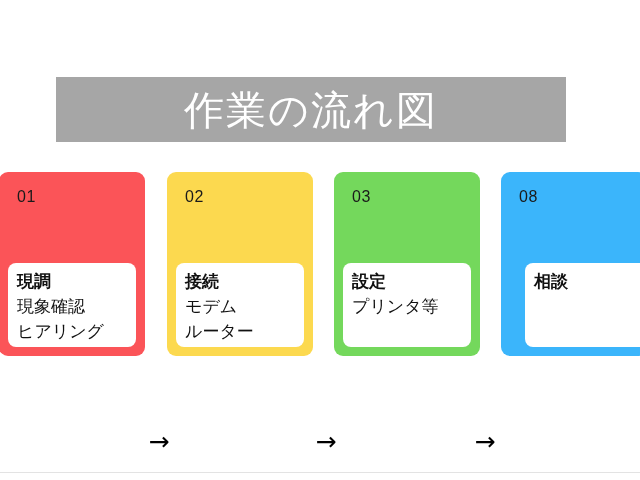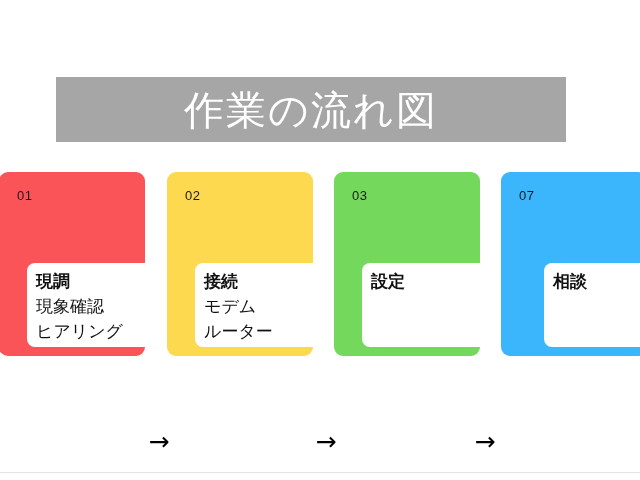--- a/index.html
+++ b/index.html
@@ -65,39 +65,38 @@
   }
   .flow-card.c0 { left: -1px;  background: #fb5458; }
   .flow-card.c1 { left: 167px; background: #fcd94f; }
   .flow-card.c2 { left: 334px; background: #74d85c; }
   .flow-card.c3 { left: 501px; background: #3bb5fb; }
 
   .card-number {
     position: absolute;
     left: 18px;
     top: 17px;
-    font-size: 13px;
+    font-size: 16px;
     line-height: 1;
     color: #1a1a1a;
     font-weight: 400;
     letter-spacing: 0.5px;
   }
 
   .card-box {
     position: absolute;
     left: 9px;
     top: 91px;
     width: 128px;
     height: 84px;
     background: #ffffff;
     border-radius: 8px;
     box-sizing: border-box;
     padding: 6px 0 0 9px;
     overflow: hidden;
-    margin-left: 19px;
   }
   .flow-card.c3 .card-box {
     left: 24px;
     width: 126px;
   }
   .box-line {
     font-size: 17px;
     line-height: 25px;
     color: #111111;
     white-space: nowrap;
@@ -162,27 +161,28 @@
         <div class="box-line">ルーター</div>
       </div>
     </div>
 
     <div class="flow-arrow a1">→</div>
 
     <div class="flow-card c2">
       <div class="card-number">03</div>
       <div class="card-box">
         <div class="box-line head">設定</div>
+        <div class="box-line">プリンタ等</div>
       </div>
     </div>
 
     <div class="flow-arrow a2">→</div>
 
     <div class="flow-card c3">
-      <div class="card-number">07</div>
+      <div class="card-number">08</div>
       <div class="card-box">
         <div class="box-line head">相談</div>
       </div>
     </div>
 
   </div>
 
   <div id="bottom-rule"></div>
 
 </div>

